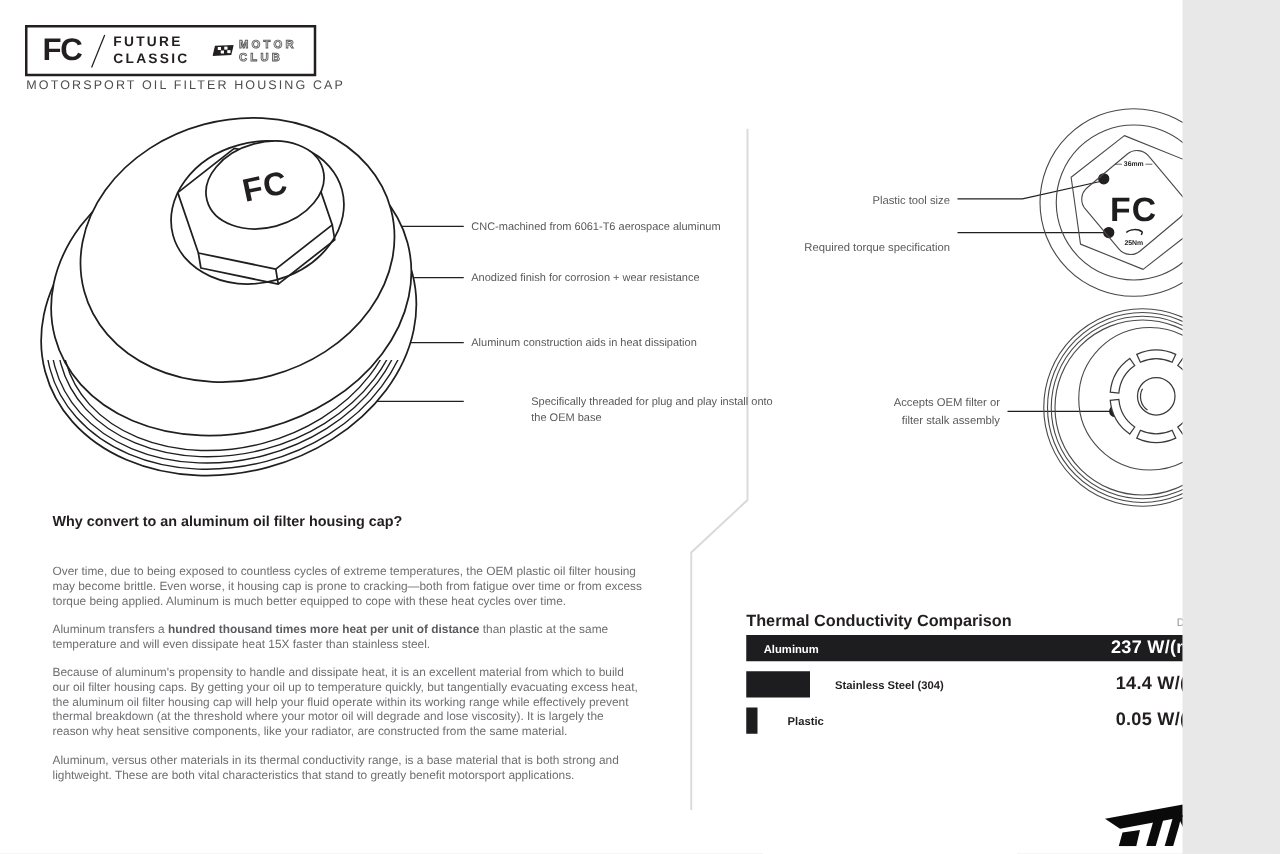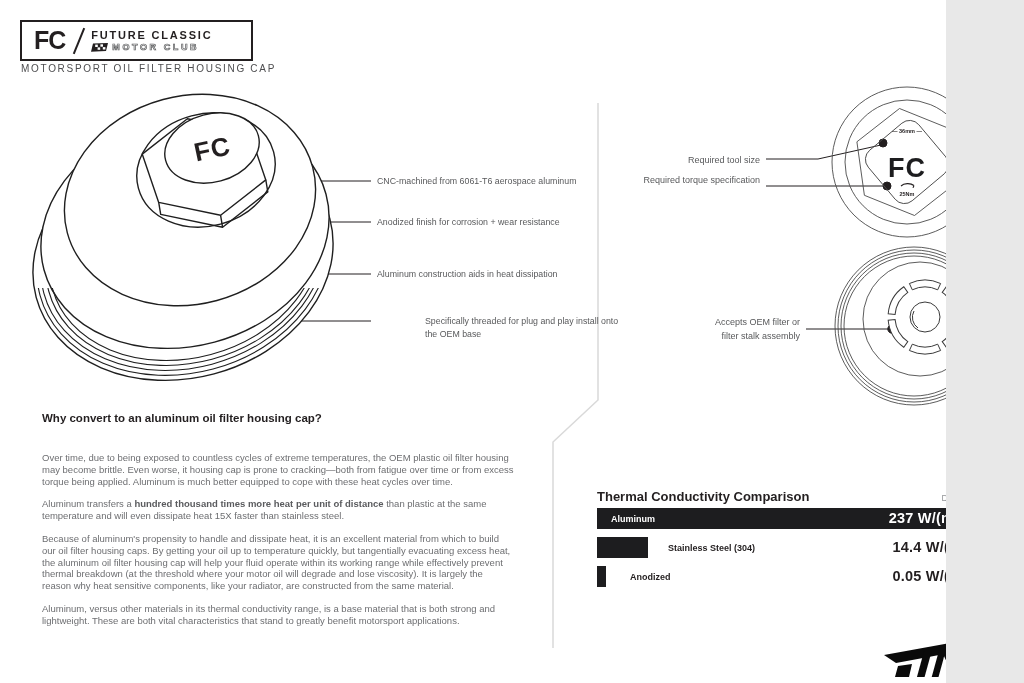--- a/index.html
+++ b/index.html
@@ -11,39 +11,39 @@
     color: #231f20;
   }
   
   .logo-box {
     position:absolute; left:20px; top:20px; width:233px; height:41px;
     border:2px solid #231f20; background:#fff;
     display:flex; align-items:center; padding:0 10px 0 12px;
   }
   .fc-mark { font-weight:800; font-size:25px; letter-spacing:-1px; color:#231f20; line-height:1; }
   .logo-slash { width:2px; height:28px; background:#231f20; transform:rotate(22deg); margin:0 11px 0 13px; }
-  .brand-lines { display:flex; flex-direction:column; justify-content:center; }
+  .brand-lines { display:flex; justify-content:center; }
   .brand-line1 { font-size:11px; font-weight:800; letter-spacing:1.8px; color:#231f20; line-height:13px; }
   .brand-line2 { display:flex; align-items:center; gap:4px; line-height:11px; }
   .brand-line2 .outline-text {
     font-size:9px; font-weight:800; letter-spacing:2.6px;
     color:#ffffff; -webkit-text-stroke:0.7px #58595b;
   }
   .flag-icon svg { display:block; }
   .subtitle {
     position:absolute; left:21px; top:63px;
     font-size:10px; letter-spacing:1.7px; color:#4d4d4f; font-weight:500;
   }
   
   .callout { position:absolute; font-size:8.8px; color:#58595b; line-height:13px; }
   .callout.left { left:377px; width:215px; text-align:left; }
   .callout.right { text-align:right; }
   .c1 { top:175px; } .c2 { top:216px; } .c3 { top:268px; } .c4 { top:315px;margin-left:48px; }
   .r1 { left:560px; top:154px; width:200px; font-size:9px; }
-  .r2 { left:560px; top:174px; width:200px; font-size:9px; }
+  .r2 { left:560px; top:192px; width:200px; font-size:9px; }
   .r3 { left:688px; top:315px; width:112px; font-size:9px; line-height:14px; }
   
   .article { position:absolute; left:42px; top:412px; width:472px; }
   .article h2 { font-size:11.5px; font-weight:700; color:#231f20; margin-bottom:28px; }
   .article p { font-size:9.5px; line-height:11.8px; color:#6d6e71; margin-bottom:11px; }
   .article p b { color:#5a5b5e; }
   
   .chart { position:absolute; left:597px; top:489px; width:385px; }
   .chart-head { display:flex; justify-content:space-between; align-items:baseline; height:12px; }
   .chart-title { font-size:13px; font-weight:700; color:#231f20;text-align:right; }
@@ -159,21 +159,21 @@
       <circle cx="87" cy="77" r="75"></circle>
       <circle cx="87" cy="77" r="62"></circle>
       <path d="M79.5 23.5 L36.9 56.8 L44.4 110.3 L94.5 130.5 L137.1 97.2 L129.6 43.7 Z"></path>
       <rect x="54" y="44" width="66" height="66" rx="12" transform="rotate(50 87 77)"></rect>
     </g>
     <text x="87" y="48" text-anchor="middle" font-size="5.5" font-weight="700" fill="#231f20">— 36mm —</text>
     <text x="87" y="92" text-anchor="middle" font-size="27" font-weight="800" letter-spacing="1" fill="#1d1d1f">FC</text>
     <path d="M81 101 A 8 5 0 0 1 94 100.5 M94 100.5 l-2.5 -1 m2.5 1 l-1 2.4" fill="none" stroke="#231f20" stroke-width="1.1"></path>
     <text x="87" y="111" text-anchor="middle" font-size="5.5" font-weight="700" fill="#231f20">25Nm</text>
   </svg>
-  <div class="callout right r1">Required tool size</div>
+  <div class="callout right r1">Plastic tool size</div>
   <div class="callout right r2">Required torque specification</div>
 
   <svg class="illu illu-bottom" width="172" height="168" viewBox="0 0 172 168">
     <g fill="none" stroke="#4a4a4a" stroke-width="0.9">
       <circle cx="84" cy="83" r="79"></circle>
       <circle cx="84" cy="83" r="76"></circle>
       <circle cx="84" cy="83" r="73"></circle>
       <circle cx="84" cy="83" r="70"></circle>
       <circle cx="90" cy="76" r="57"></circle>
     </g>
@@ -213,21 +213,21 @@
       <span class="bar-label-in">Aluminum</span>
       <span class="bar-value">237 W/(m K)</span>
     </div>
     <div class="bar-row br2">
       <div class="bar"></div>
       <span class="bar-label-out">Stainless Steel (304)</span>
       <span class="bar-value">14.4 W/(m K)</span>
     </div>
     <div class="bar-row br3">
       <div class="bar"></div>
-      <span class="bar-label-out">Anodized</span>
+      <span class="bar-label-out">Plastic</span>
       <span class="bar-value">0.05 W/(m K)</span>
     </div>
   </div>
 
   <svg class="ind-logo" width="132" height="36" viewBox="0 0 132 36">
     <path d="M4 14 L70 2 L70 12 L16 22 Z" fill="#0a0a0a"></path>
     <path d="M18 25 L32 23 L29 36 L15 36 Z" fill="#0a0a0a"></path>
     <text x="36" y="36" font-size="36" font-weight="900" font-style="italic" fill="#0a0a0a" textLength="92" lengthAdjust="spacingAndGlyphs">IND</text>
   </svg>
 

